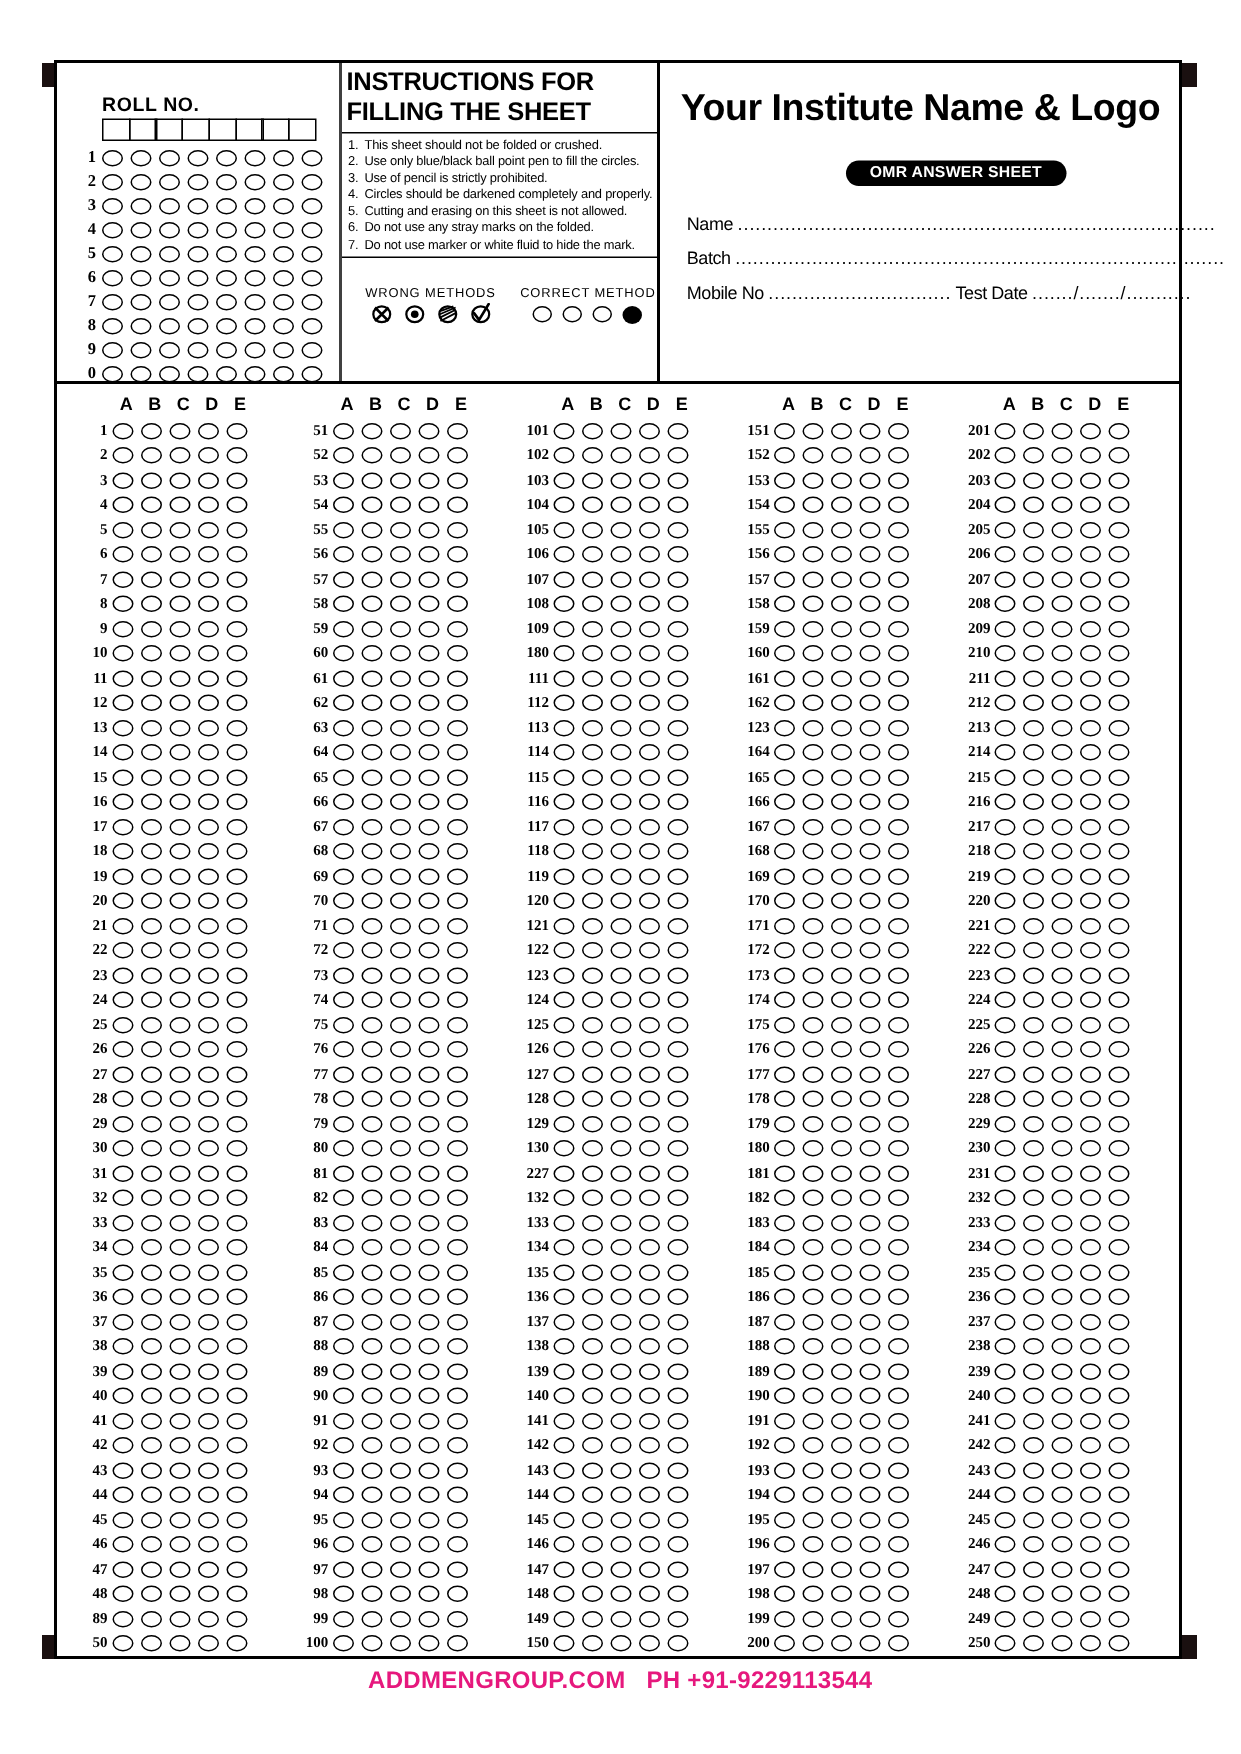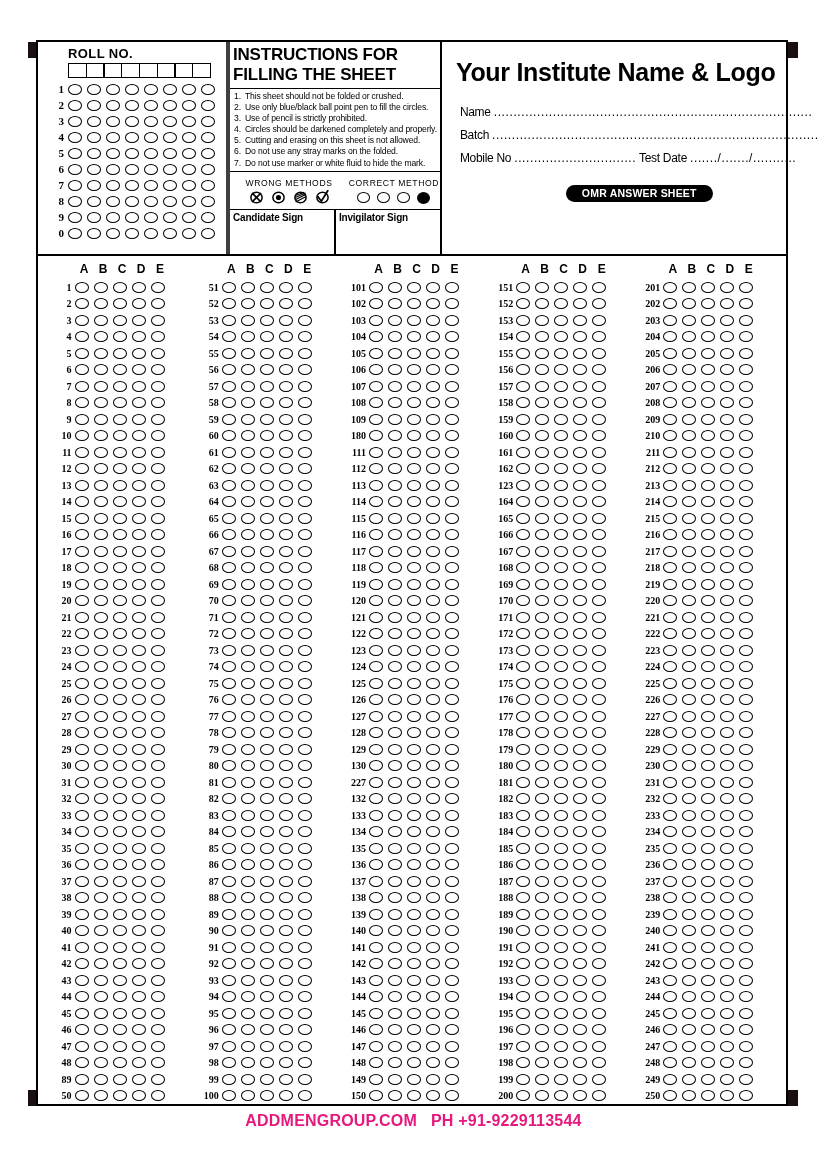--- a/index.html
+++ b/index.html
@@ -46,23 +46,23 @@
     left: 0; top: 0;
     width: 100%;
     height: 212px;
     display: flex;
     box-sizing: border-box;
   }
 
   
   #roll-panel {
     width: 192px;
-    border-right: 4px solid #404040;
+    border-right: 2px solid #404040;
     box-sizing: border-box;
-    padding: 4px 6px 0 6px;
+    padding: 20px 6px 0 6px;
     position: relative;
   }
   #roll-title {
     font-size: 13px;
     font-weight: bold;
     letter-spacing: 0.4px;
     margin-left: 24px;
     margin-bottom: 2px;
   }
   #roll-boxes {
@@ -125,21 +125,21 @@
     line-height: 11.1px;
     white-space: nowrap;
     letter-spacing: -0.15px;
   }
   .instr-item .num { display: inline-block; width: 11px; }
 
   #methods {
     display: flex;
     border-top: 1.5px solid #000;
     margin-top: 2px;
-    padding-top: 6px;
+    padding-top: 18px;
   }
   .method-col { flex: 1; text-align: center; }
   .method-col.left { width: 118px; flex: 0 0 118px; }
   .method-title {
     font-size: 8.6px;
     letter-spacing: 0.6px;
     margin-bottom: 1px;
   }
   .method-icons {
     display: flex;
@@ -445,40 +445,32 @@
           <div class="method-title">CORRECT METHOD</div>
           <div class="method-icons">
             <div class="circ-open"></div>
             <div class="circ-open"></div>
             <div class="circ-open"></div>
             <div class="circ-filled"></div>
           </div>
         </div>
       </div>
 
-      <div id="sign-row">
-        <div class="sign-box first">
-          <span>Candidate Sign</span>
-        </div>
-        <div class="sign-box">
-          <span>Invigilator Sign</span>
-        </div>
-      </div>
     </div>
 
     <div id="head-panel">
       <div id="institute-name">Your Institute Name &amp; Logo</div>
+      <div id="omr-badge-wrap">
+        <span id="omr-badge">OMR ANSWER SHEET</span>
+      </div>
       <div id="fields">
           <div class="field-line"><span>Name </span><span class="dots">.................................................................................</span></div>
           <div class="field-line"><span>Batch </span><span class="dots">...................................................................................</span></div>
           <div class="field-line"><span>Mobile No </span><span class="dots">...............................</span><span> </span><span>Test Date </span><span class="dots">......./......./...........</span></div>
         </div>
-      <div id="omr-badge-wrap">
-        <span id="omr-badge">OMR ANSWER SHEET</span>
-      </div>
     </div>
 
   </div>
 
   <div id="answer-grid">
       <div class="ans-col">
         <div class="col-head">
           <span>A</span>
           <span>B</span>
           <span>C</span>

